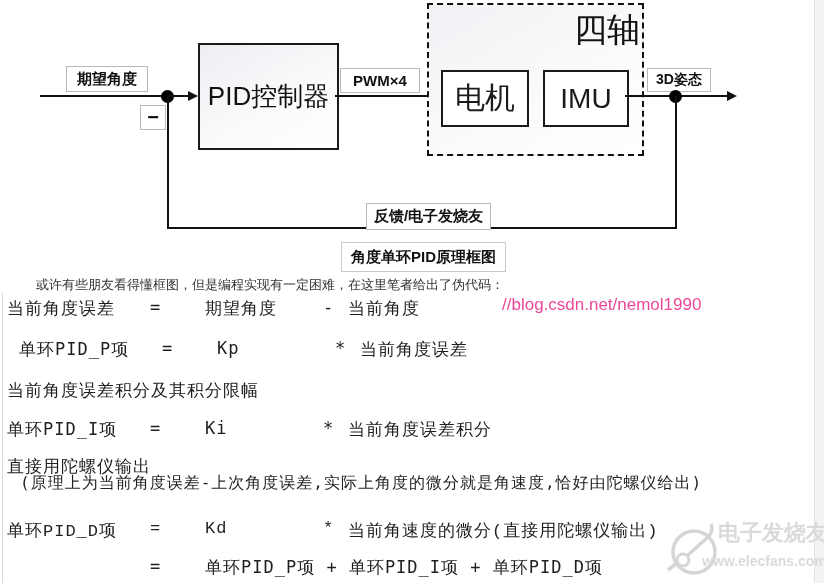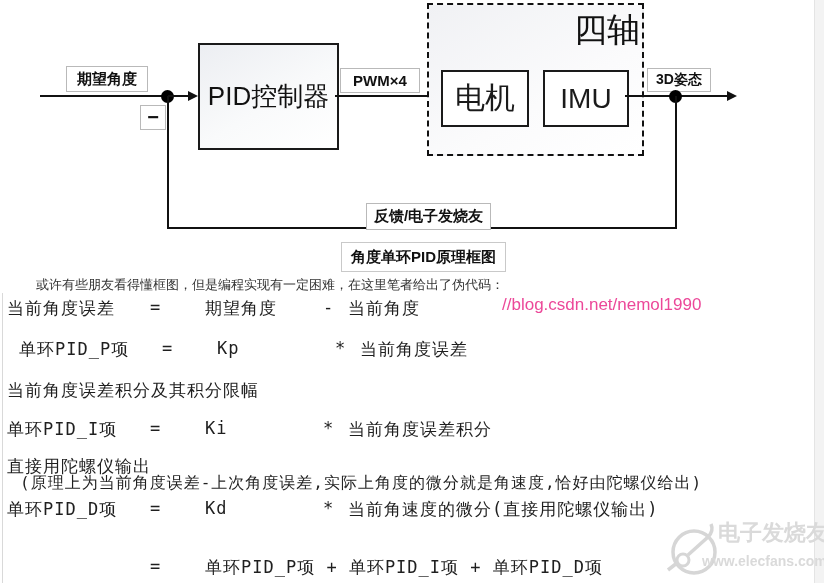--- a/index.html
+++ b/index.html
@@ -135,21 +135,21 @@
     <span class="col3">当前角度误差积分</span>
   </div>
 
   <div class="pc-row" style="top:455px;">
     <span class="col1">直接用陀螺仪输出</span>
   </div>
   <div class="pc-row" style="top:473px;font-size:16px;">
     <span class="col1" style="left:20px;">(原理上为当前角度误差-上次角度误差,实际上角度的微分就是角速度,恰好由陀螺仪给出)</span>
   </div>
 
-  <div class="pc-row" style="top:498px;">
+  <div class="pc-row" style="top:519px;font-family:Liberation Mono, monospace;">
     <span class="col1">单环PID_D项</span>
     <span class="opA">=</span>
     <span class="col2">Kd</span>
     <span class="opB">*</span>
     <span class="col3">当前角速度的微分(直接用陀螺仪输出)</span>
   </div>
 
   <div class="pc-row" style="top:556px;">
     <span class="opA">=</span>
     <span class="col2">单环PID_P项 + 单环PID_I项 + 单环PID_D项</span>

